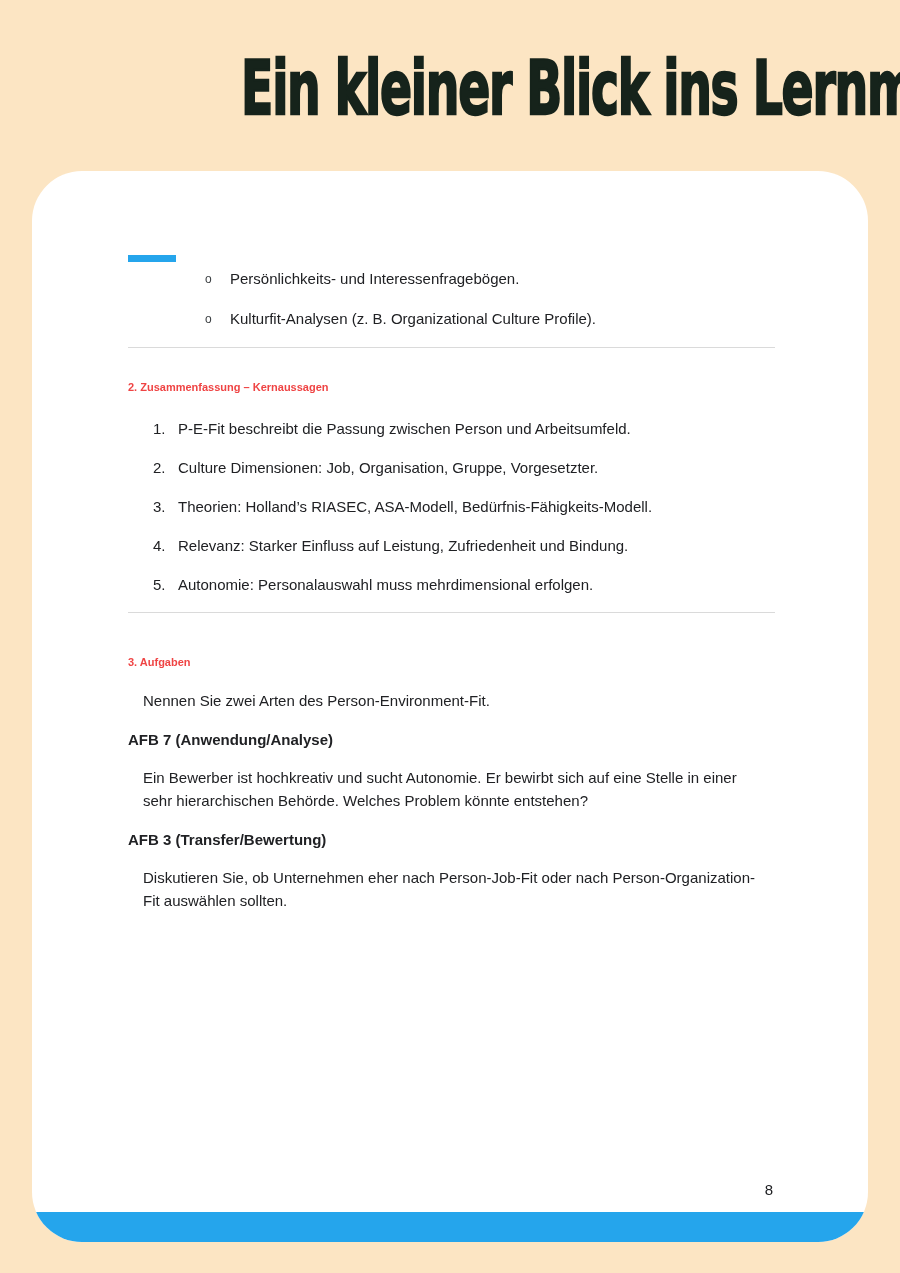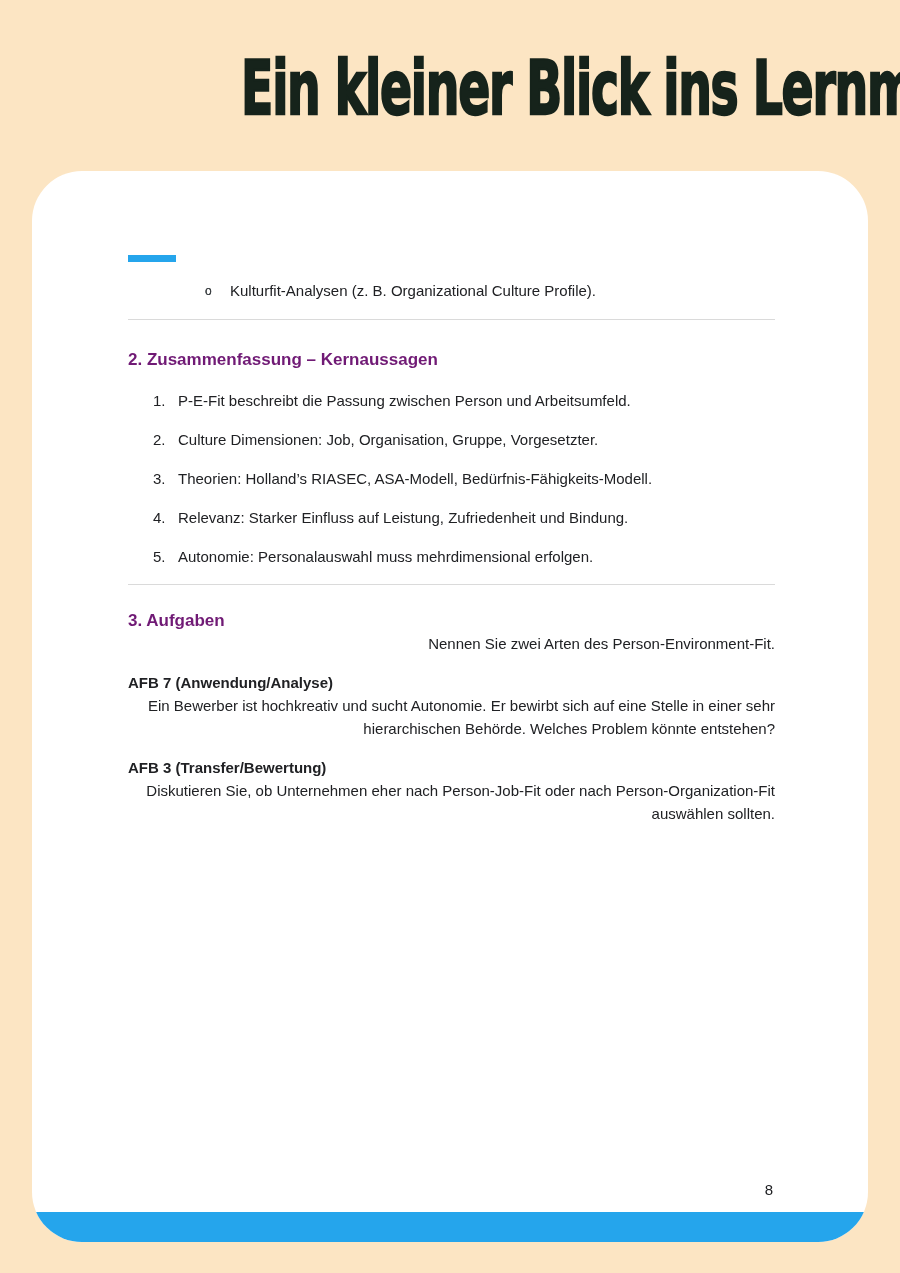--- a/index.html
+++ b/index.html
@@ -82,27 +82,27 @@
 
   hr.divider {
     border: none;
     border-top: 1px solid #DADADA;
     margin: 0;
   }
   hr.divider-1 { margin-top: 9px; }
   hr.divider-2 { margin-top: 14px; }
 
   h3.section-heading {
-    font-size: 17px;
+    font-size: 11px;
     line-height: 23px;
     font-weight: bold;
-    color: #701a75;
+    color: #ef4444;
     margin: 28px 0 0 0;
   }
-  h3.section-heading-tasks { margin-top: 24px; }
+  h3.section-heading-tasks { margin-top: 38px; }
 
   ol.numlist {
     list-style: none;
     margin: 18px 0 0 0;
     padding: 0;
   }
   ol.numlist li {
     position: relative;
     padding-left: 50px;
     margin-bottom: 16px;
@@ -114,24 +114,23 @@
     top: 0;
   }
 
   .task h4 {
     font-size: 15px;
     line-height: 23px;
     font-weight: bold;
     margin: 16px 0 0 0;
   }
   .task p {
-    margin: 0;
+    margin: 15px;
     line-height: 23px;
     max-width: 647px;
-    text-align: right;
   }
 
   .page-number {
     position: absolute;
     right: 95px;
     bottom: 44px;
     font-size: 15px;
     color: #202124;
   }
 
@@ -152,20 +151,21 @@
 </div>
 
 <div class="card">
   <div class="card-content">
 
     <div class="dash"></div>
 
     <ul class="bullets">
       <li>
         <span class="marker">o</span>
+        <span>Persönlichkeits- und Interessenfragebögen.</span>
       </li>
       <li>
         <span class="marker">o</span>
         <span>Kulturfit-Analysen (z. B. Organizational Culture Profile).</span>
       </li>
     </ul>
 
     <hr class="divider divider-1">
 
     <h3 class="section-heading">2. Zusammenfassung – Kernaussagen</h3>

